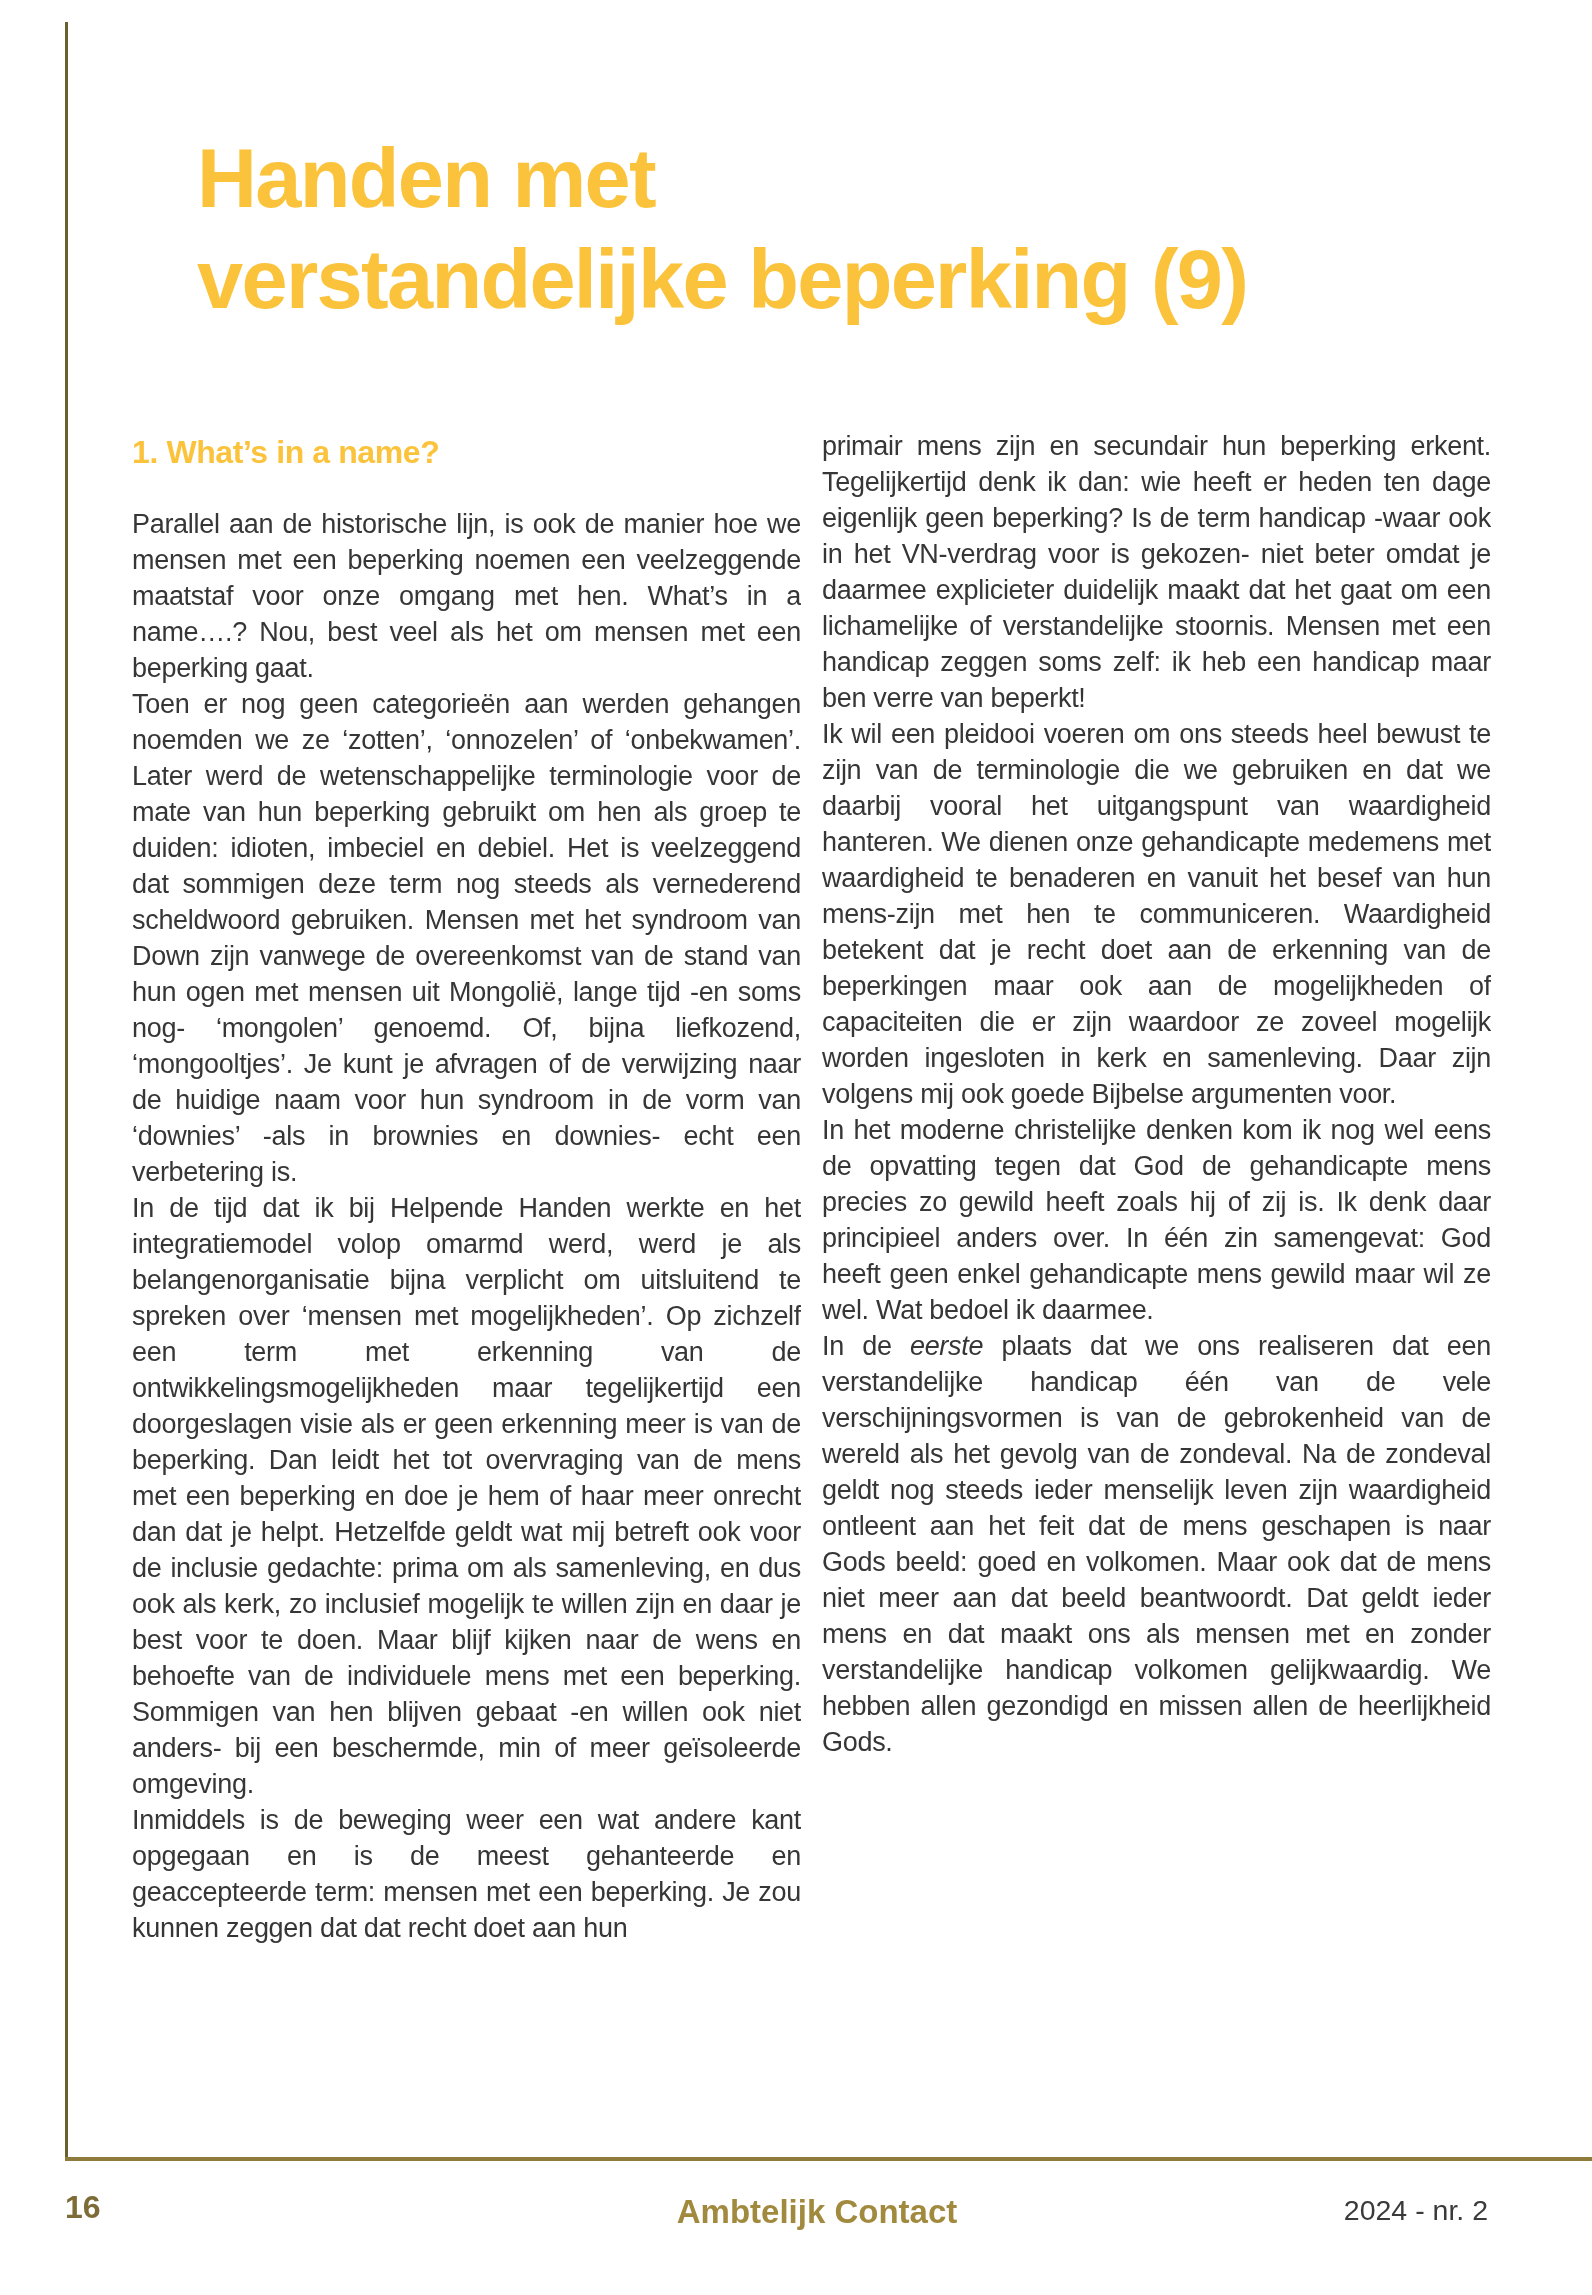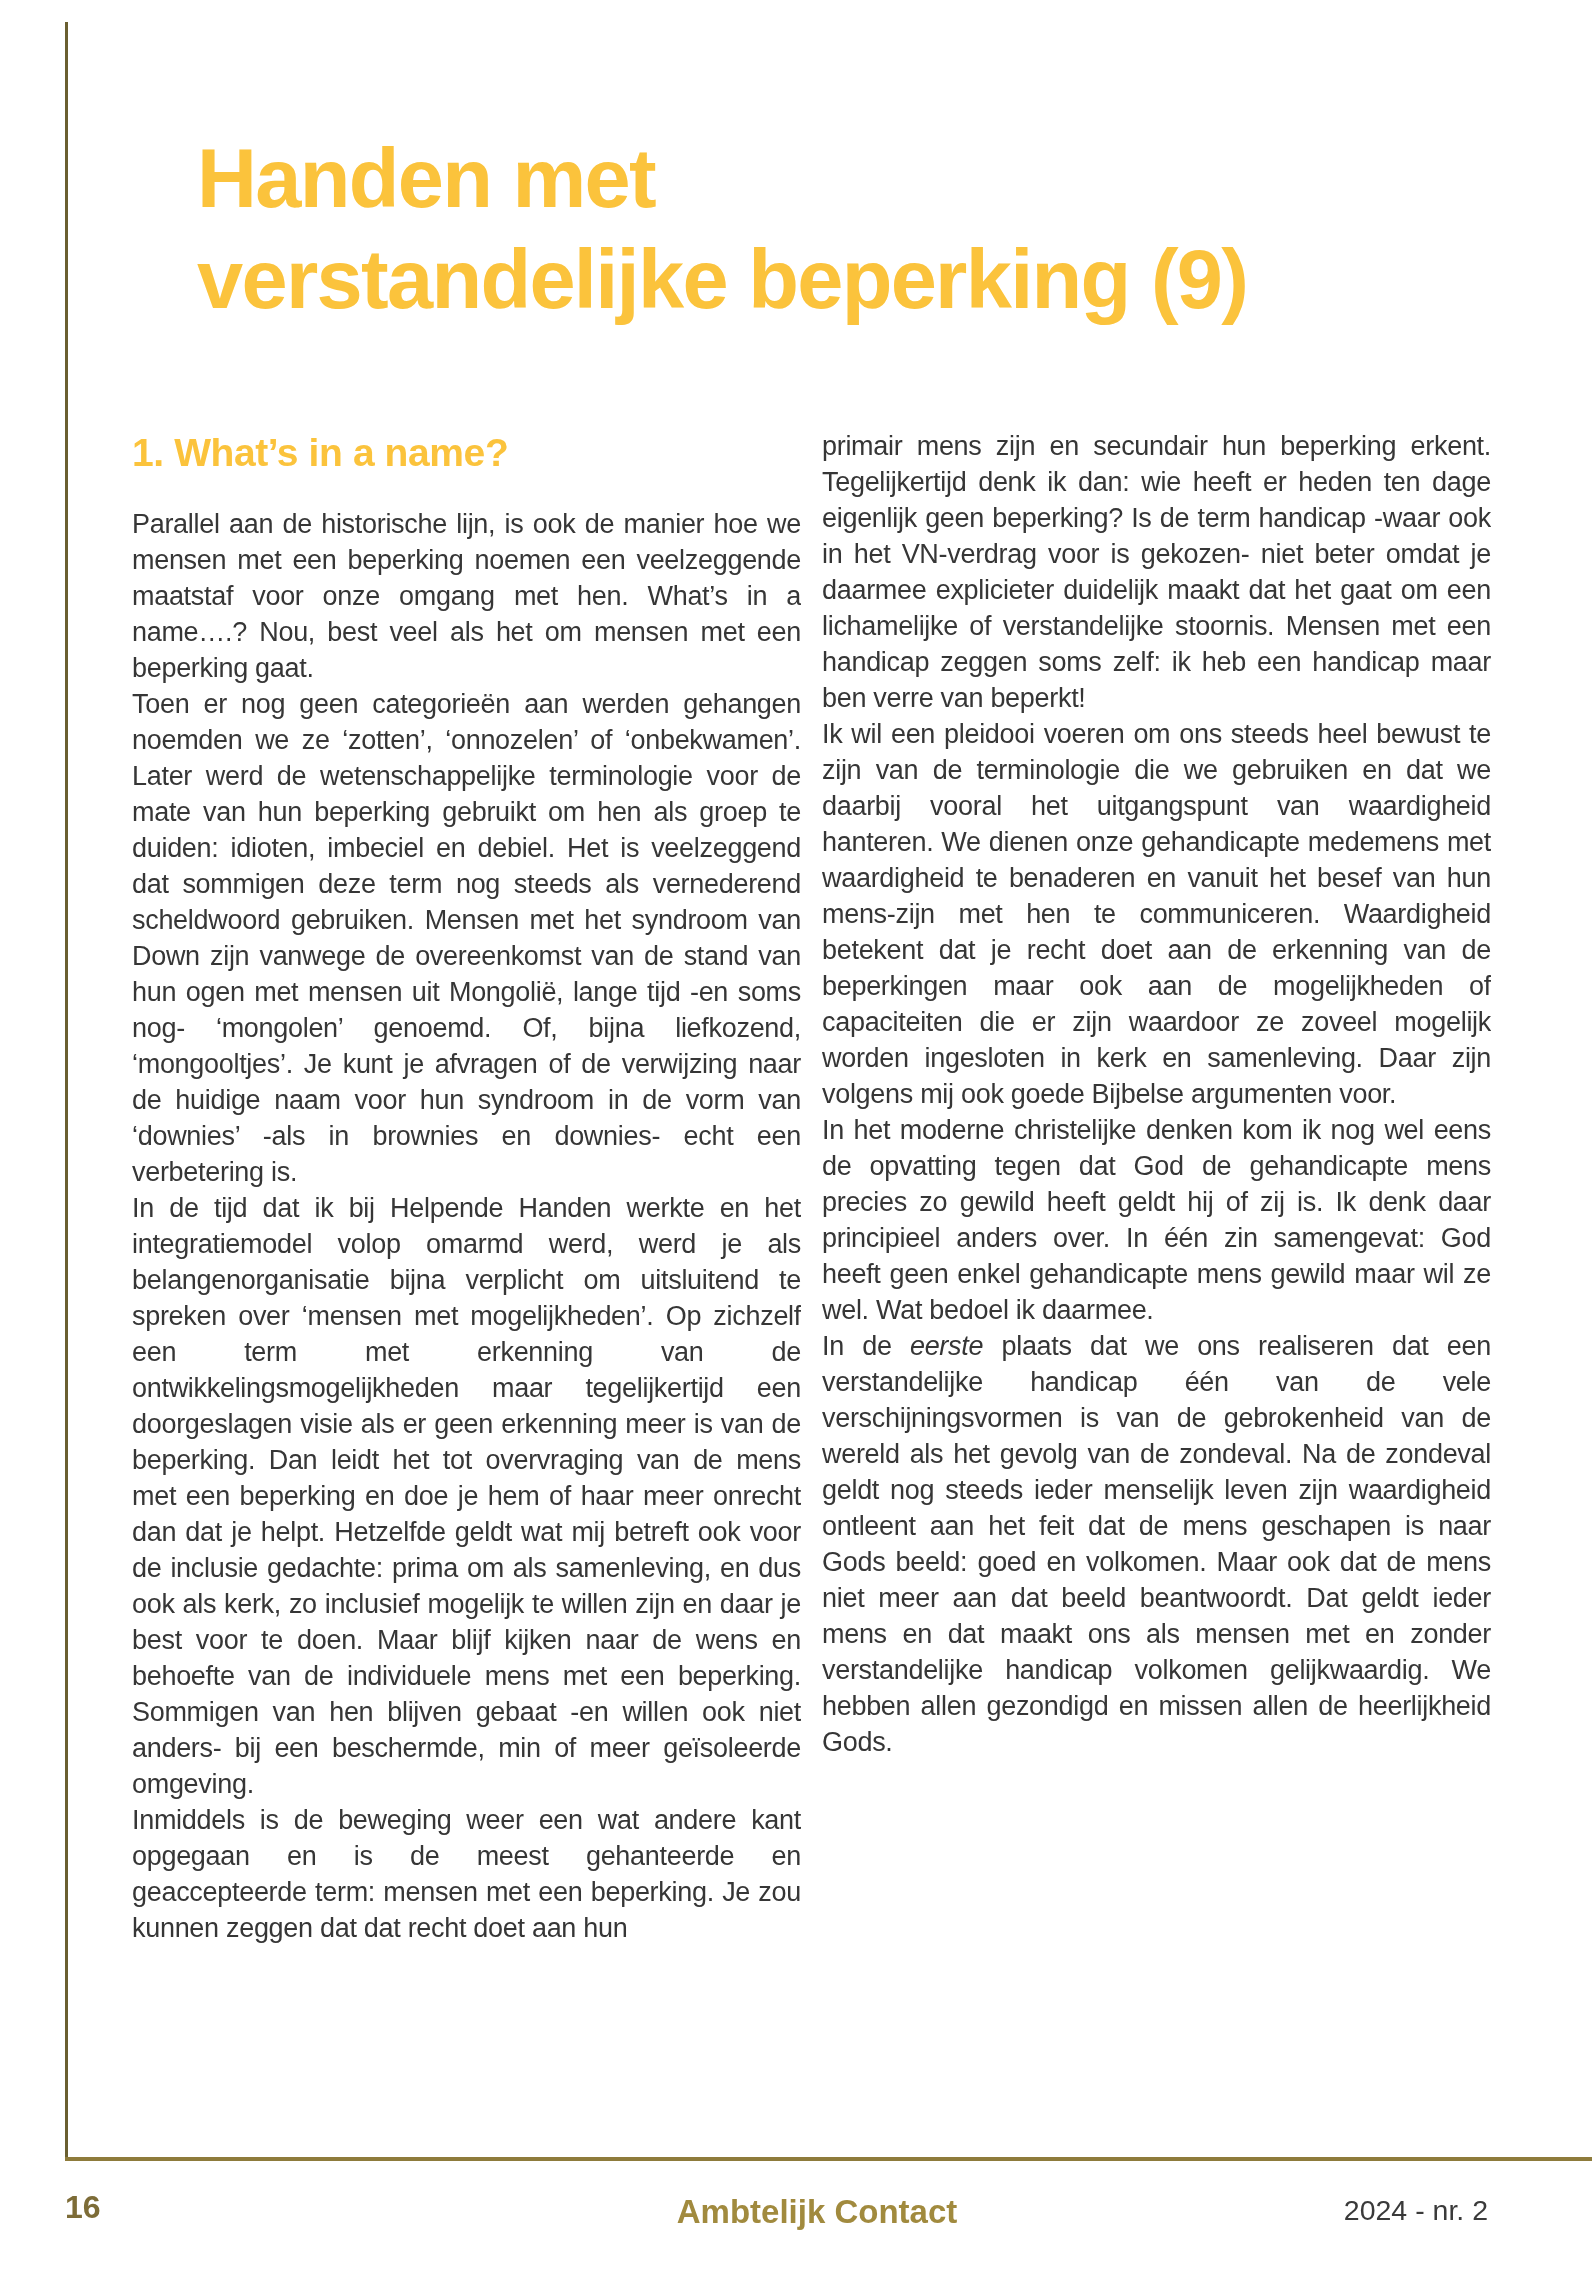--- a/index.html
+++ b/index.html
@@ -48,21 +48,21 @@
     text-align: justify;
     color: var(--body-text, #363636);
     overflow: hidden;
   }
   .col p { margin: 0; }
   .col p.spaced { }
   .col-left  { left: 132px; top: 430px; height: 1704px; }
   .col-right { left: 822px; top: 428px; height: 1706px; }
 
   .section-heading {
-    font-size: 39px;
+    font-size: 32px;
     line-height: 45px;
     font-weight: bold;
     letter-spacing: -0.4px;
     color: var(--accent, #FBC33C);
     margin: 0 0 31px 0;
     text-align: left;
   }
   .section-heading.mid {
     margin: 55px 0 29px 0;
   }
@@ -106,21 +106,21 @@
   <h2 class="section-heading">1. What’s in a name?</h2>
   <p>Parallel aan de historische lijn, is ook de manier hoe we mensen met een beperking noemen een veelzeggende maatstaf voor onze omgang met hen. What’s in a name….? Nou, best veel als het om mensen met een beperking gaat.</p>
   <p>Toen er nog geen categorieën aan werden gehangen noemden we ze ‘zotten’, ‘onnozelen’ of ‘onbekwamen’. Later werd de wetenschappelijke terminologie voor de mate van hun beperking gebruikt om hen als groep te duiden: idioten, imbeciel en debiel. Het is veelzeggend dat sommigen deze term nog steeds als vernederend scheldwoord gebruiken. Mensen met het syndroom van Down zijn vanwege de overeenkomst van de stand van hun ogen met mensen uit Mongolië, lange tijd -en soms nog- ‘mongolen’ genoemd. Of, bijna liefkozend, ‘mongooltjes’. Je kunt je afvragen of de verwijzing naar de huidige naam voor hun syndroom in de vorm van ‘downies’ -als in brownies en downies- echt een verbetering is.</p>
   <p>In de tijd dat ik bij Helpende Handen werkte en het integratiemodel volop omarmd werd, werd je als belangenorganisatie bijna verplicht om uitsluitend te spreken over ‘mensen met mogelijkheden’. Op zichzelf een term met erkenning van de ontwikkelingsmogelijkheden maar tegelijkertijd een doorgeslagen visie als er geen erkenning meer is van de beperking. Dan leidt het tot overvraging van de mens met een beperking en doe je hem of haar meer onrecht dan dat je helpt. Hetzelfde geldt wat mij betreft ook voor de inclusie gedachte: prima om als samenleving, en dus ook als kerk, zo inclusief mogelijk te willen zijn en daar je best voor te doen. Maar blijf kijken naar de wens en behoefte van de individuele mens met een beperking. Sommigen van hen blijven gebaat -en willen ook niet anders- bij een beschermde, min of meer geïsoleerde omgeving.</p>
   <p class="spaced">Inmiddels is de beweging weer een wat andere kant opgegaan en is de meest gehanteerde en geaccepteerde term: mensen met een beperking. Je zou kunnen zeggen dat dat recht doet aan hun</p>
 </div>
 
 <div class="col col-right">
   <p>primair mens zijn en secundair hun beperking erkent. Tegelijkertijd denk ik dan: wie heeft er heden ten dage eigenlijk geen beperking? Is de term handicap -waar ook in het VN-verdrag voor is gekozen- niet beter omdat je daarmee explicieter duidelijk maakt dat het gaat om een lichamelijke of verstandelijke stoornis. Mensen met een handicap zeggen soms zelf: ik heb een handicap maar ben verre van beperkt!</p>
   <p class="spaced">Ik wil een pleidooi voeren om ons steeds heel bewust te zijn van de terminologie die we gebruiken en dat we daarbij vooral het uitgangspunt van waardigheid hanteren. We dienen onze gehandicapte medemens met waardigheid te benaderen en vanuit het besef van hun mens-zijn met hen te communiceren. Waardigheid betekent dat je recht doet aan de erkenning van de beperkingen maar ook aan de mogelijkheden of capaciteiten die er zijn waardoor ze zoveel mogelijk worden ingesloten in kerk en samenleving. Daar zijn volgens mij ook goede Bijbelse argumenten voor.</p>
-  <p>In het moderne christelijke denken kom ik nog wel eens de opvatting tegen dat God de gehandicapte mens precies zo gewild heeft geldt hij of zij is. Ik denk daar principieel anders over. In één zin samengevat: God heeft geen enkel gehandicapte mens gewild maar wil ze wel. Wat bedoel ik daarmee.</p>
+  <p>In het moderne christelijke denken kom ik nog wel eens de opvatting tegen dat God de gehandicapte mens precies zo gewild heeft zoals hij of zij is. Ik denk daar principieel anders over. In één zin samengevat: God heeft geen enkel gehandicapte mens gewild maar wil ze wel. Wat bedoel ik daarmee.</p>
   <p class="spaced"><span>In de </span><span class="it">eerste</span><span> plaats dat we ons realiseren dat een verstandelijke handicap één van de vele verschijningsvormen is van de gebrokenheid van de wereld als het gevolg van de zondeval. Na de zondeval geldt nog steeds ieder menselijk leven zijn waardigheid ontleent aan het feit dat de mens geschapen is naar Gods beeld: goed en volkomen. Maar ook dat de mens niet meer aan dat beeld beantwoordt. Dat geldt ieder mens en dat maakt ons als mensen met en zonder verstandelijke handicap volkomen gelijkwaardig. We hebben allen gezondigd en missen allen de heerlijkheid Gods.</span></p>
 </div>
 
 <div class="hrule"></div>
 <div class="page-num">16</div>
 <div class="journal">Ambtelijk Contact</div>
 <div class="issue">2024 - nr. 2</div>
 
 
 </body></html>

